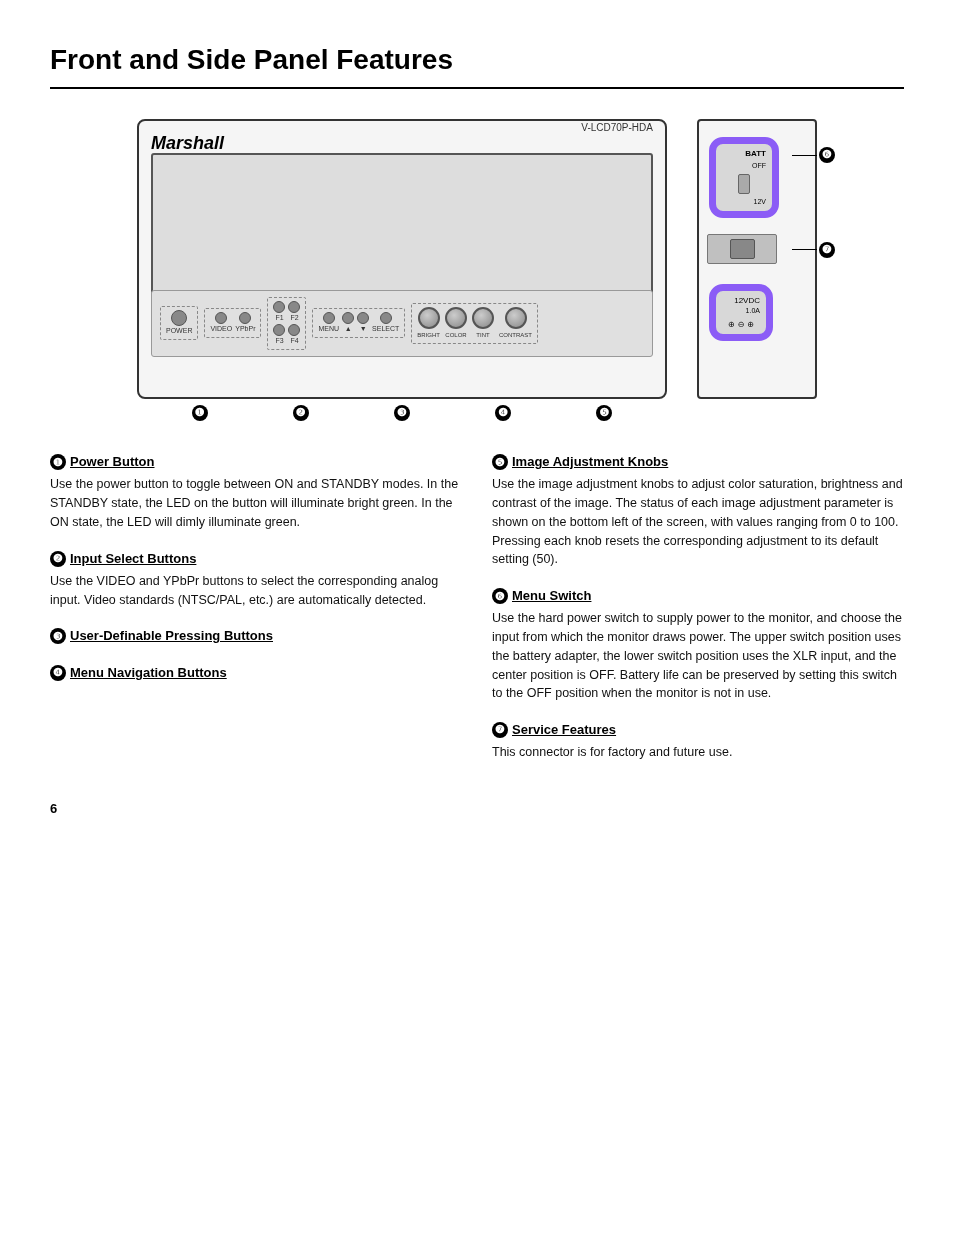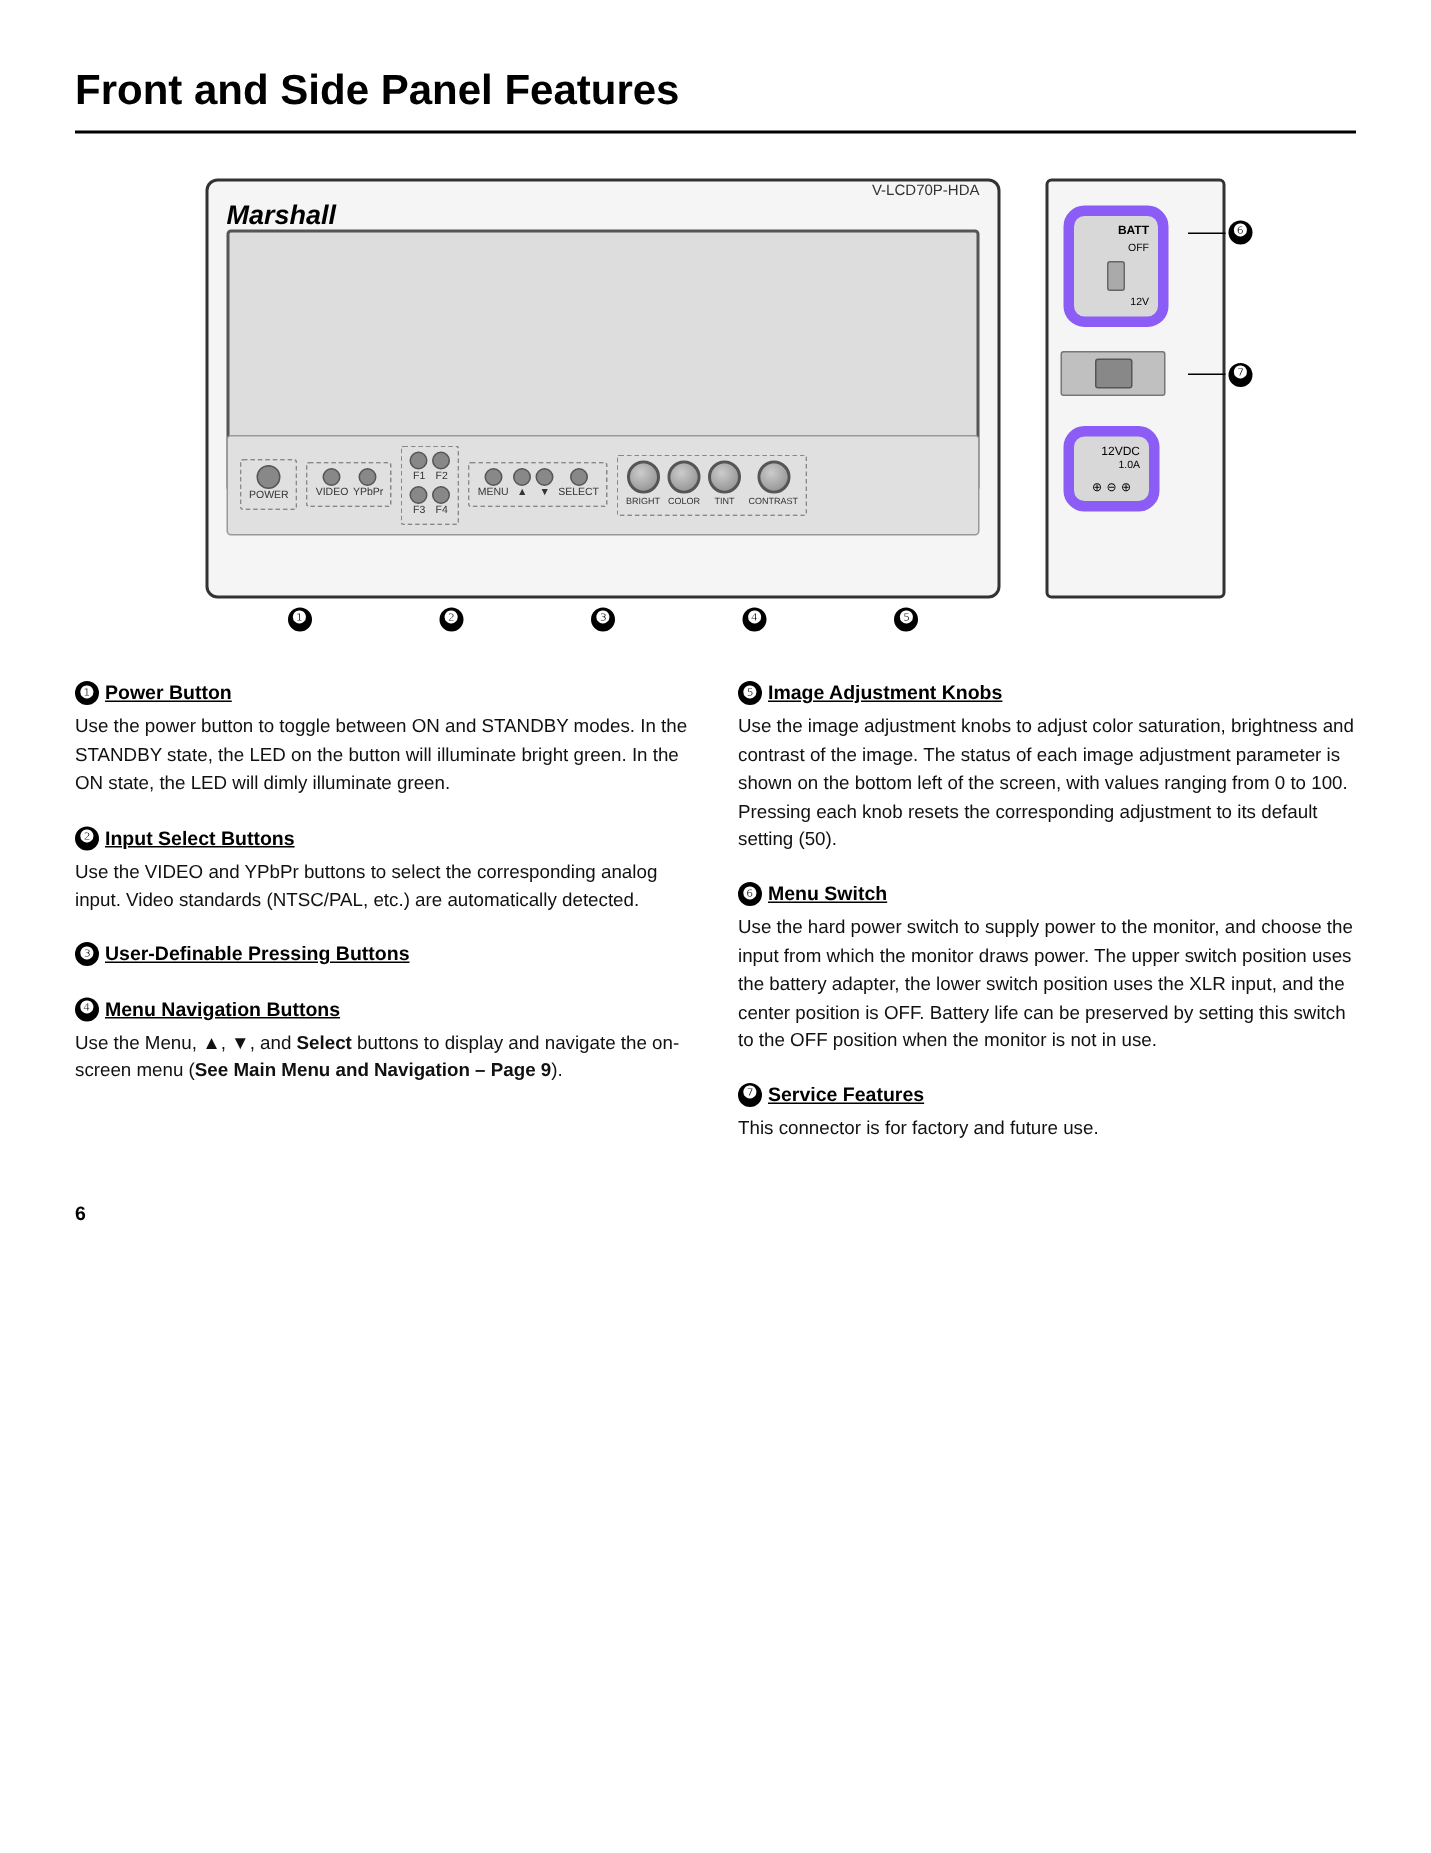--- a/index.html
+++ b/index.html
@@ -369,23 +369,20 @@
         <span class="desc-number">❸</span>
         <span>User-Definable Pressing Buttons</span>
       </div>
     </div>
 
     <div class="desc-item">
       <div class="desc-title">
         <span class="desc-number">❹</span>
         <span>Menu Navigation Buttons</span>
       </div>
-      <p class="desc-text">
-        Use the Menu, ▲, ▼, and <strong>Select</strong> buttons to display and navigate the on-screen menu (<strong>See Main Menu and Navigation – Page 9</strong>).
-      </p>
     </div>
   </div>
 
   <div>
 
     <div class="desc-item">
       <div class="desc-title">
         <span class="desc-number">❺</span>
         <span>Image Adjustment Knobs</span>
       </div>

